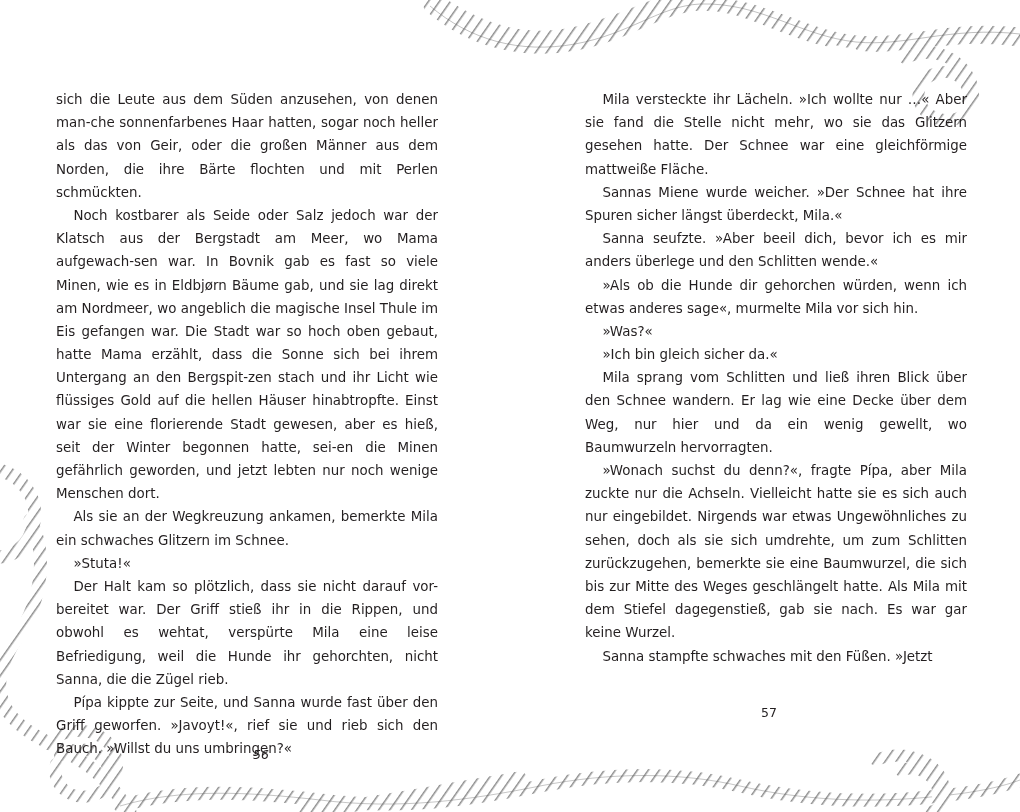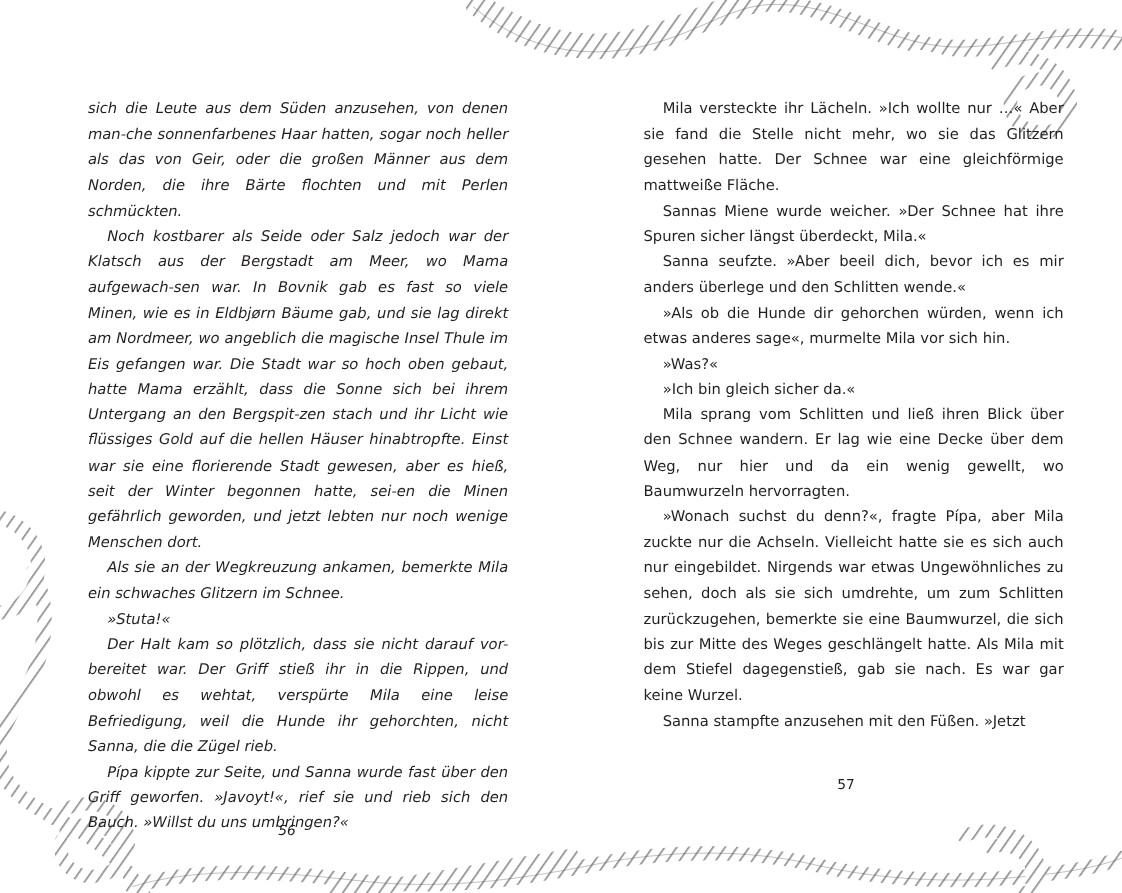--- a/index.html
+++ b/index.html
@@ -32,21 +32,21 @@
     top: 0;
     left: 0;
     width: 1020px;
     height: 812px;
   }
   .page-col {
     position: absolute;
     top: 88px;
     width: 382px;
   }
-  .page-left { left: 80px; font-style: italic; }
+  .page-left { left: 56px; }
   .page-right { left: 544px; margin-left: 41px; }
 
   .body-text {
     font-size: 13.4px;
     line-height: 1.73;
     color: #231f20;
     text-align: justify;
     text-justify: inter-word;
     hyphens: manual;
   }
@@ -135,21 +135,21 @@
     <div class="page-col page-right">
       <div class="body-text">
         <p class="indent">Mila versteckte ihr Lächeln. »Ich wollte nur …« Aber sie fand die Stelle nicht mehr, wo sie das Glitzern gesehen hatte. Der Schnee war eine gleichförmige mattweiße Fläche.</p>
         <p class="indent">Sannas Miene wurde weicher. »Der Schnee hat ihre Spuren sicher längst überdeckt, Mila.«</p>
         <p class="indent">Sanna seufzte. »Aber beeil dich, bevor ich es mir anders überlege und den Schlitten wende.«</p>
         <p class="indent">»Als ob die Hunde dir gehorchen würden, wenn ich etwas anderes sage«, murmelte Mila vor sich hin.</p>
         <p class="indent">»Was?«</p>
         <p class="indent">»Ich bin gleich sicher da.«</p>
         <p class="indent">Mila sprang vom Schlitten und ließ ihren Blick über den Schnee wandern. Er lag wie eine Decke über dem Weg, nur hier und da ein wenig gewellt, wo Baumwurzeln hervorragten.</p>
         <p class="indent">»Wonach suchst du denn?«, fragte Pípa, aber Mila zuckte nur die Achseln. Vielleicht hatte sie es sich auch nur eingebildet. Nirgends war etwas Ungewöhnliches zu sehen, doch als sie sich umdrehte, um zum Schlitten zurückzugehen, bemerkte sie eine Baumwurzel, die sich bis zur Mitte des Weges geschlängelt hatte. Als Mila mit dem Stiefel dagegenstieß, gab sie nach. Es war gar keine Wurzel.</p>
-        <p class="indent">Sanna stampfte anzusehen mit den Füßen. »Jetzt</p>
+        <p class="indent">Sanna stampfte schwaches mit den Füßen. »Jetzt</p>
       </div>
     </div>
 
     <div class="folio folio-left">56</div>
     <div class="folio folio-right">57</div>
 
   </div>
 </div>
 
 </body></html>

